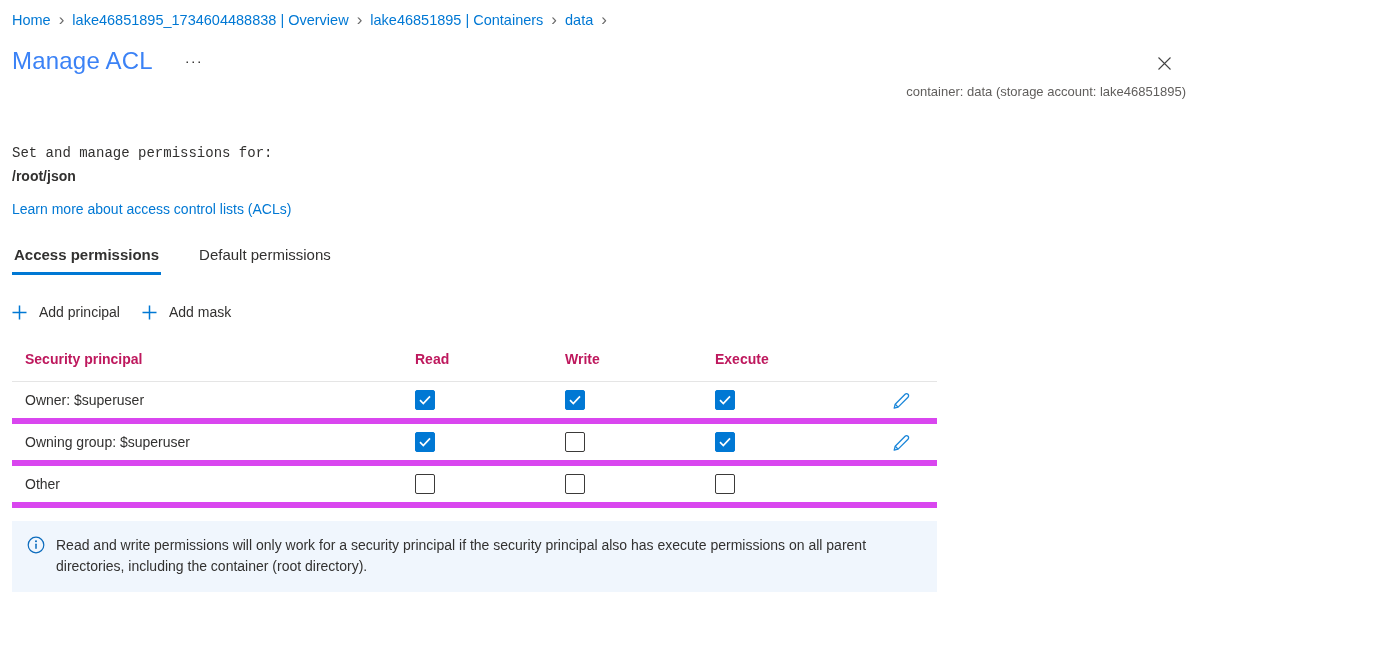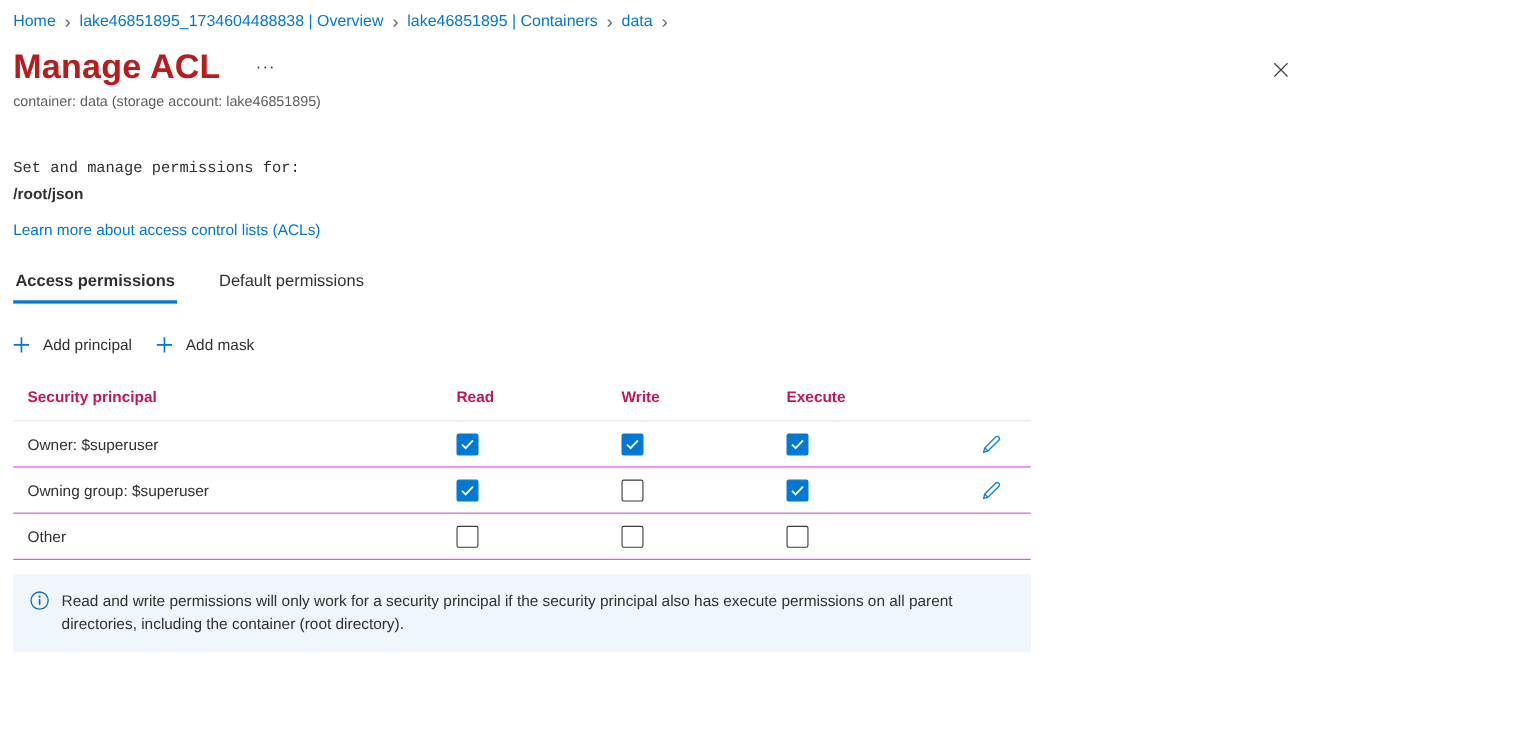--- a/index.html
+++ b/index.html
@@ -13,23 +13,23 @@
   }
   .page { position: relative; width: 1198px; height: 667px; padding: 10px 12px 0 12px; }
 
   
   .breadcrumb { display: flex; align-items: center; font-size: 14.5px; line-height: 20px; white-space: nowrap; }
   .crumb { color: #0078d4; text-decoration: none; cursor: pointer; }
   .crumb-sep { color: #6b6b6b; margin: 0 8px; font-size: 17px; line-height: 18px; }
 
   
   .header-row { display: flex; align-items: center; margin-top: 14px; }
-  .page-title { font-size: 31px; font-weight: 700; color: #b91c1c; margin: 0; line-height: 34px; letter-spacing: 0.2px; }
+  .page-title { font-size: 24px; font-weight: 400; color: #3b82f6; margin: 0; line-height: 34px; letter-spacing: 0.2px; }
   .more-options { margin-left: 32px; color: #323130; font-size: 15px; letter-spacing: 1px; cursor: pointer; line-height: 10px; }
-  .subtitle { margin-top: 6px; font-size: 13px; color: #605e5c; }
+  .subtitle { margin-top: 6px; font-size: 13px; color: #605e5c; text-align: right; }
 
   .close-btn {
     position: absolute; top: 52px; right: 22px;
     background: none; border: none; padding: 4px; cursor: pointer; line-height: 0;
   }
 
   
   .intro-label { margin-top: 46px; font-size: 14px; font-family: Liberation Mono, monospace; }
   .intro-path { margin-top: 7px; font-size: 14px; font-weight: 700; }
   .learn-link { display: inline-block; margin-top: 17px; font-size: 14px; color: #0078d4; text-decoration: none; cursor: pointer; }
@@ -43,21 +43,21 @@
   .toolbar { display: flex; align-items: center; margin-top: 29px; }
   .toolbar-btn { display: inline-flex; align-items: center; gap: 12px; background: none; border: none;
     font-family: inherit; font-size: 14px; color: #323130; cursor: pointer; padding: 0; margin-right: 22px; }
   .plus-icon { line-height: 0; }
 
   
   .acl-table { width: 925px; margin-top: 17px; }
   .thead, .trow { display: grid; grid-template-columns: 403px 150px 150px 150px 1fr; align-items: center; }
   .thead { height: 45px; border-bottom: 1px solid #e5e5e5; }
   .th { font-size: 14px; font-weight: 700; color: #be185d; }
-  .trow { height: 42px; border-bottom: 1px solid #d946ef; font-size: 14px; }
+  .trow { height: 42px; border-bottom: 6px solid #d946ef; font-size: 14px; }
   .tcell-principal, .th-principal { padding-left: 13px; }
   .checkbox {
     width: 20px; height: 20px; border: 1.5px solid #3b3a39; border-radius: 2px;
     background: #ffffff; display: flex; align-items: center; justify-content: center; cursor: pointer;
   }
   .checkbox.checked { background: #0078d4; border-color: #0078d4; }
   .tcell-edit { display: flex; justify-content: center; }
   .edit-btn { background: none; border: none; padding: 2px; cursor: pointer; line-height: 0; }
 
   

